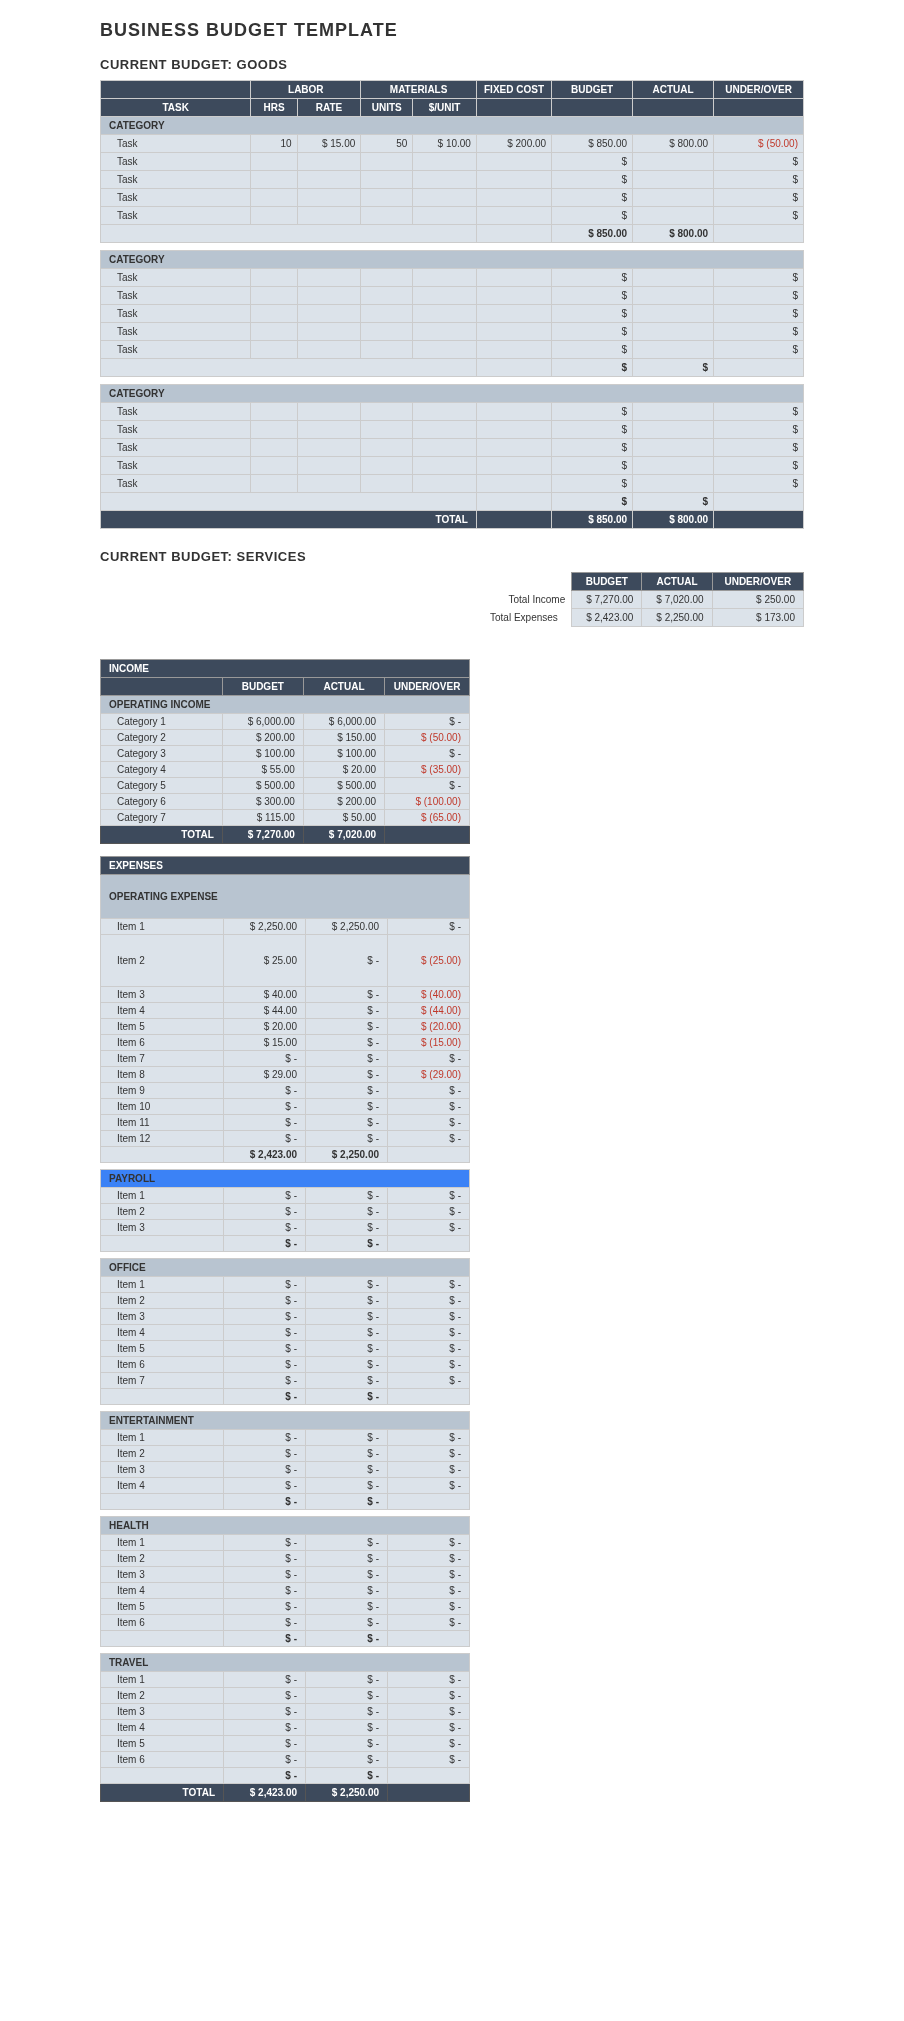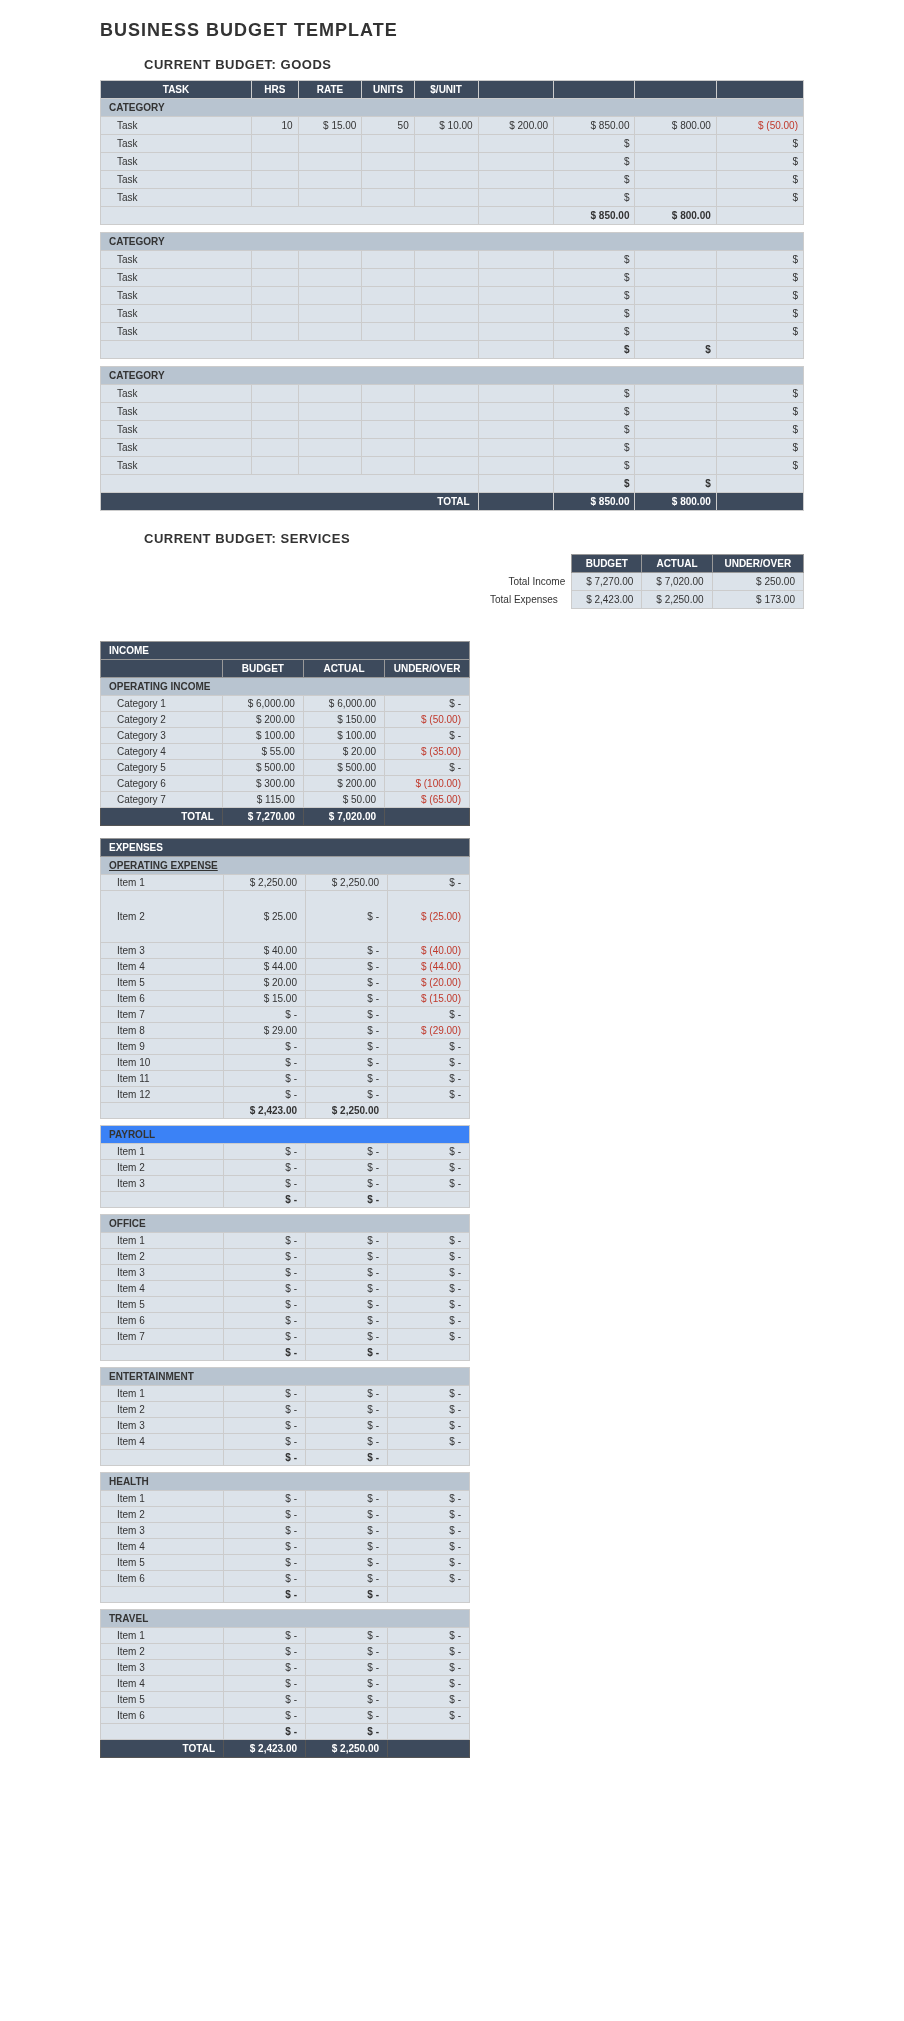--- a/index.html
+++ b/index.html
@@ -17,21 +17,20 @@
       color: #333;
       margin-bottom: 16px;
       letter-spacing: 1px;
     }
     .section-title {
       font-size: 13px;
       font-weight: bold;
       color: #333;
       margin-bottom: 8px;
       letter-spacing: 0.5px;
-      margin-left: 44px;
     }
     table {
       width: 100%;
       border-collapse: collapse;
       margin-bottom: 20px;
     }
     .goods-table th, .goods-table td {
       border: 1px solid #ccc;
       padding: 3px 5px;
       font-size: 10px;
@@ -109,20 +108,29 @@
     <col style="width:40px">
     <col style="width:55px">
     <col style="width:45px">
     <col style="width:55px">
     <col style="width:65px">
     <col style="width:70px">
     <col style="width:70px">
     <col style="width:75px">
   </colgroup>
   <thead>
+    <tr class="header-row-1">
+      <th></th>
+      <th colspan="2">LABOR</th>
+      <th colspan="2">MATERIALS</th>
+      <th>FIXED COST</th>
+      <th>BUDGET</th>
+      <th>ACTUAL</th>
+      <th>UNDER/OVER</th>
+    </tr>
     <tr class="header-row-2">
       <th>TASK</th>
       <th>HRS</th>
       <th>RATE</th>
       <th>UNITS</th>
       <th>$/UNIT</th>
       <th></th>
       <th></th>
       <th></th>
       <th></th>
@@ -452,21 +460,21 @@
   <col style="width:80px">
   <col style="width:80px">
 </colgroup>
 <thead>
   <tr>
     <td colspan="4" style="background:#3d4a5c;color:#fff;font-weight:bold;font-size:10px;padding:3px 8px;border:1px solid #999;">EXPENSES</td>
   </tr>
 </thead>
 <tbody>
 <tr>
-    <td colspan="4" style="background:#b8c4d0;font-weight:bold;font-size:10px;padding:3px 8px;border:1px solid #ccc;text-decoration:underline;">OPERATING EXPENSE</td>
+    <td colspan="4" style="background:#b8c4d0;font-weight:bold;font-size:10px;padding:16px 8px;border:1px solid #ccc;">OPERATING EXPENSE</td>
   </tr>
       <tr>
       <td style="background:#dce3ea;font-size:10px;padding:2px 8px 2px 16px;border:1px solid #ccc;">Item 1</td>
       <td style="background:#dce3ea;font-size:10px;padding:2px 8px;border:1px solid #ccc;text-align:right;">$ 2,250.00</td>
       <td style="background:#dce3ea;font-size:10px;padding:2px 8px;border:1px solid #ccc;text-align:right;">$ 2,250.00</td>
       <td style="background:#dce3ea;font-size:10px;padding:2px 8px;border:1px solid #ccc;text-align:right;">$  -</td>
     </tr>
       <tr>
       <td style="background:#dce3ea;font-size:10px;padding:2px 8px 2px 16px;border:1px solid #ccc;">Item 2</td>
       <td style="background:#dce3ea;font-size:10px;padding:2px 8px;border:1px solid #ccc;text-align:right;">$ 25.00</td>

